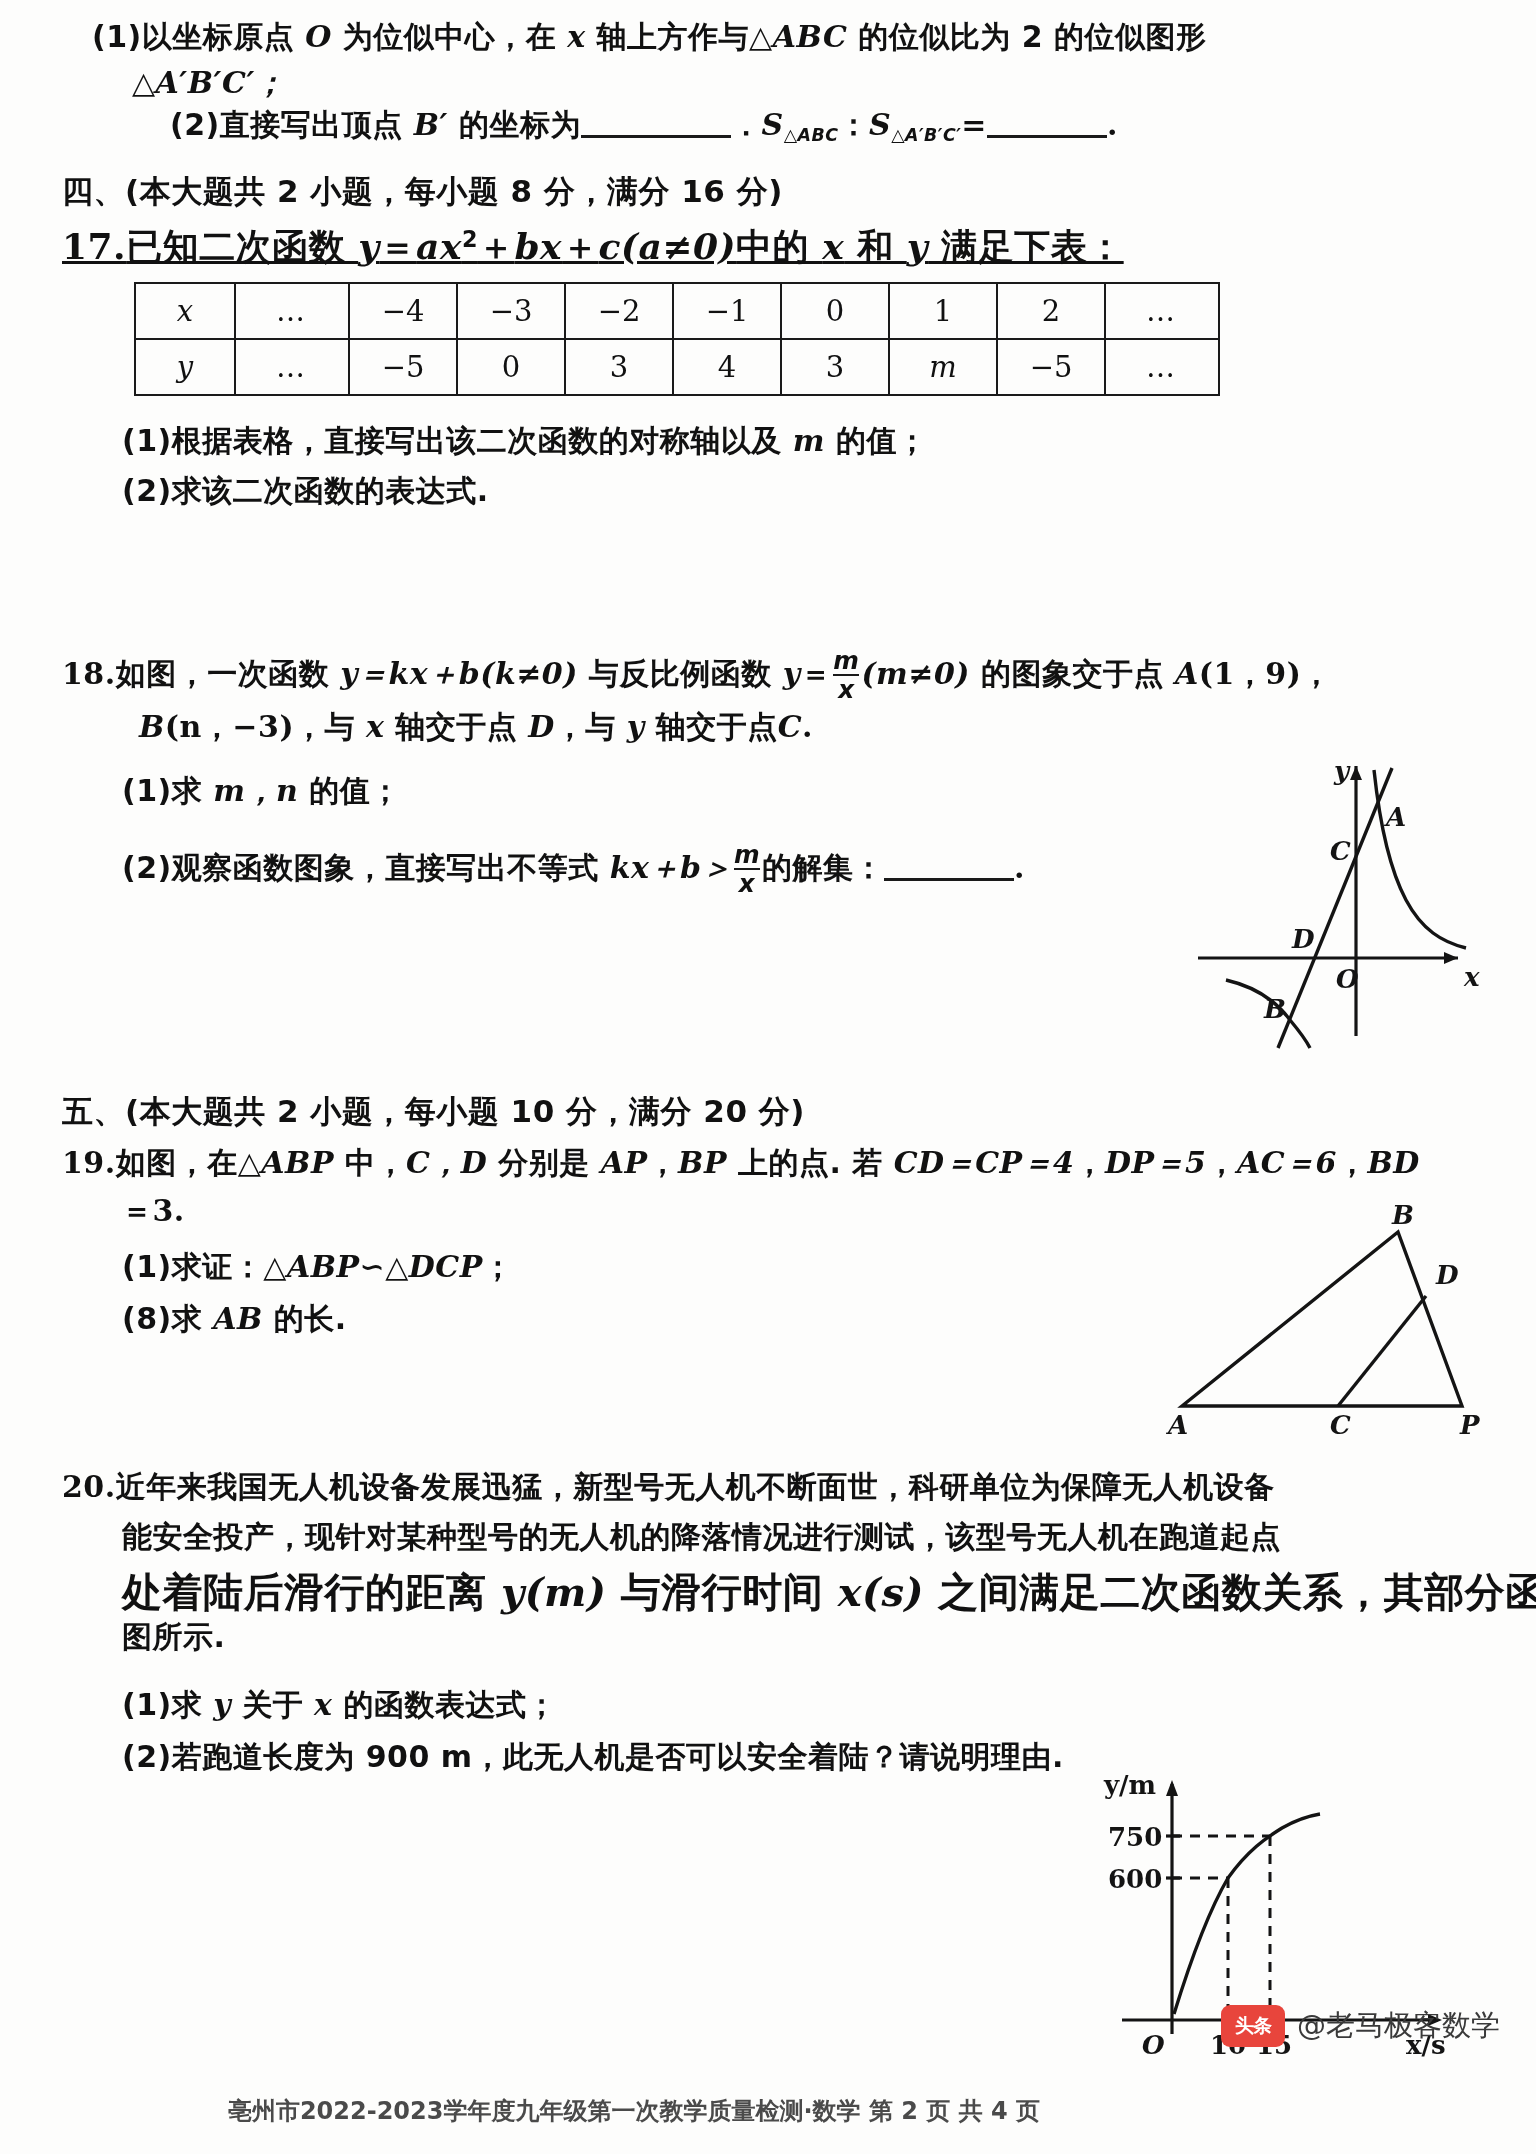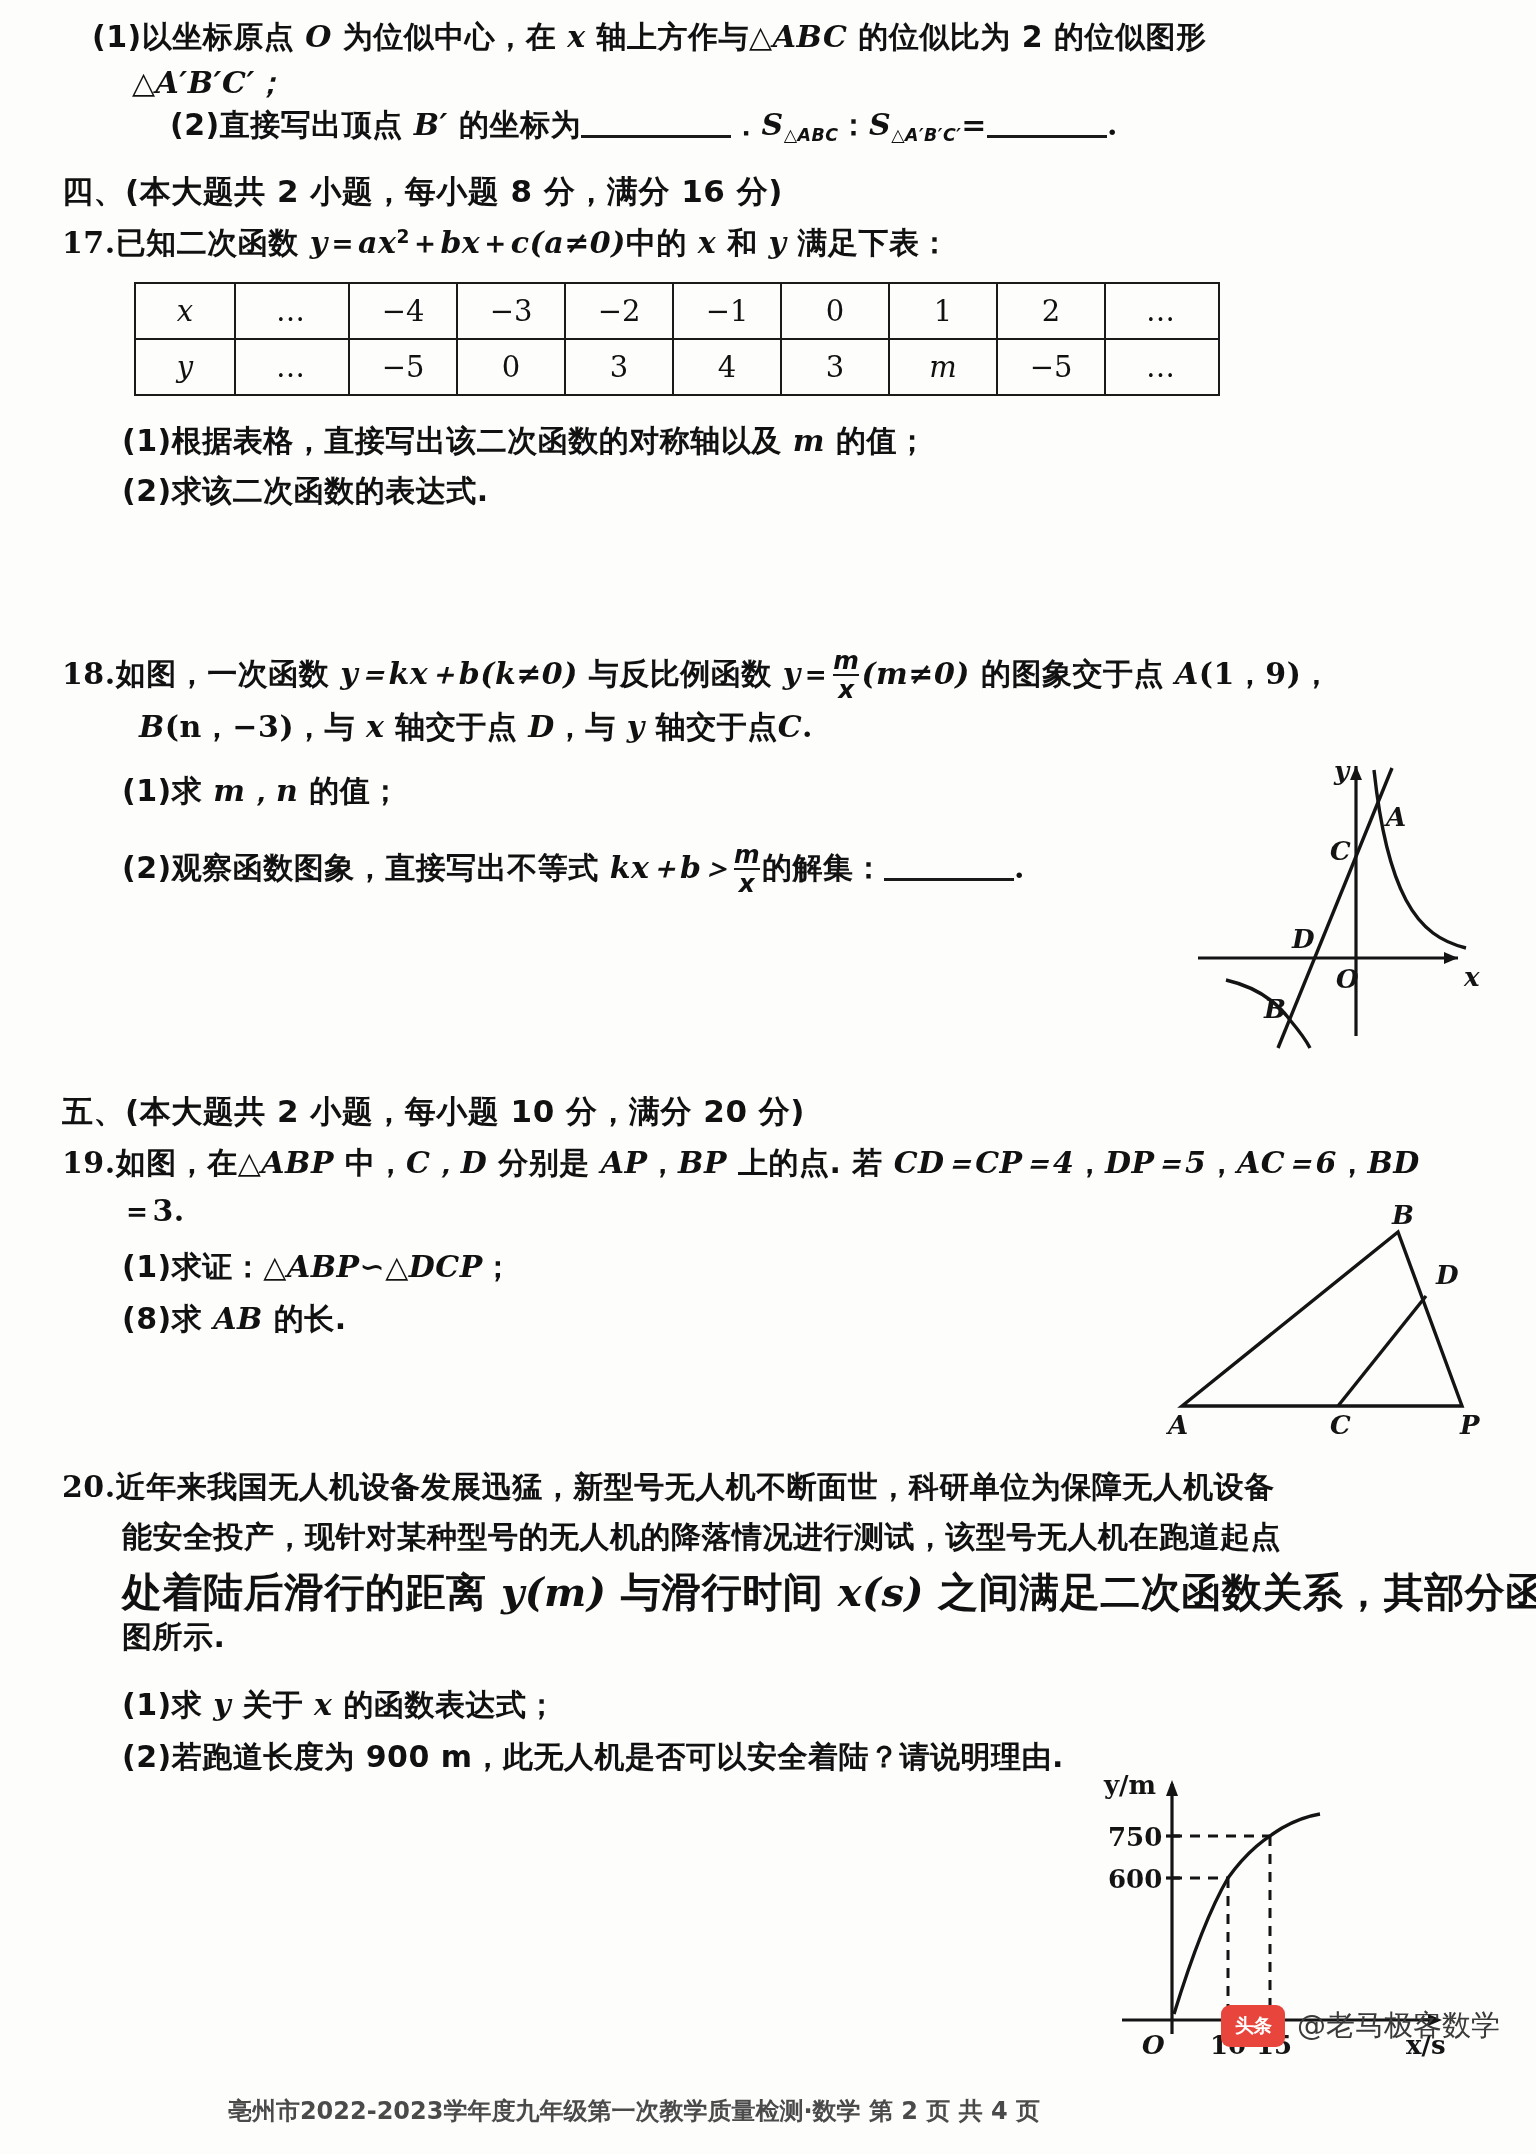--- a/index.html
+++ b/index.html
@@ -151,21 +151,21 @@
   <div class="blk cn ln mi" style="left:132px; top:68px; font-size:30px; font-style:normal;">
     <span style="font-style:italic;">△A′B′C′；</span>
   </div>
 
   <div class="blk cn ln" style="left:122px; top:110px; font-size:30px;margin-left:48px;">
     <span>(2)直接写出顶点 </span><span class="mi">B′</span><span> 的坐标为</span><span class="fill" style="width:150px;"></span><span class="mn" style="font-style:normal;">．</span><span class="mi">S</span><span class="sub">△ABC</span><span class="mn">：</span><span class="mi">S</span><span class="sub">△A′B′C′</span><span class="mn">=</span><span class="fill" style="width:120px;"></span><span class="mn">.</span>
   </div>
 
   <div class="blk cn ln" style="left:62px; top:176px; font-size:31px;">四、(本大题共 2 小题，每小题 8 分，满分 16 分)</div>
 
-  <div class="blk cn ln" style="left:62px; top:228px; font-size:30px;">
+  <div class="blk cn ln" style="left:62px; top:228px; font-size:36px;text-decoration:underline;">
     <span class="mn" style="font-style:normal; font-family:'DejaVu Serif',serif;">17.</span><span>已知二次函数 </span><span class="mi">y</span><span class="mn">＝</span><span class="mi">ax</span><span class="sup" style="font-style:normal;">2</span><span class="mn">＋</span><span class="mi">bx</span><span class="mn">＋</span><span class="mi">c</span><span class="mi">(a≠0)</span><span>中的 </span><span class="mi">x</span><span> 和 </span><span class="mi">y</span><span> 满足下表：</span>
   </div>
 
   <table class="tbl" style="left:134px; top:282px;">
     <tbody>
         <tr>
       <td class="lbl">x</td>
       <td class="dots">…</td>
       <td class="cell num">−4</td>
       <td class="cell num">−3</td>

